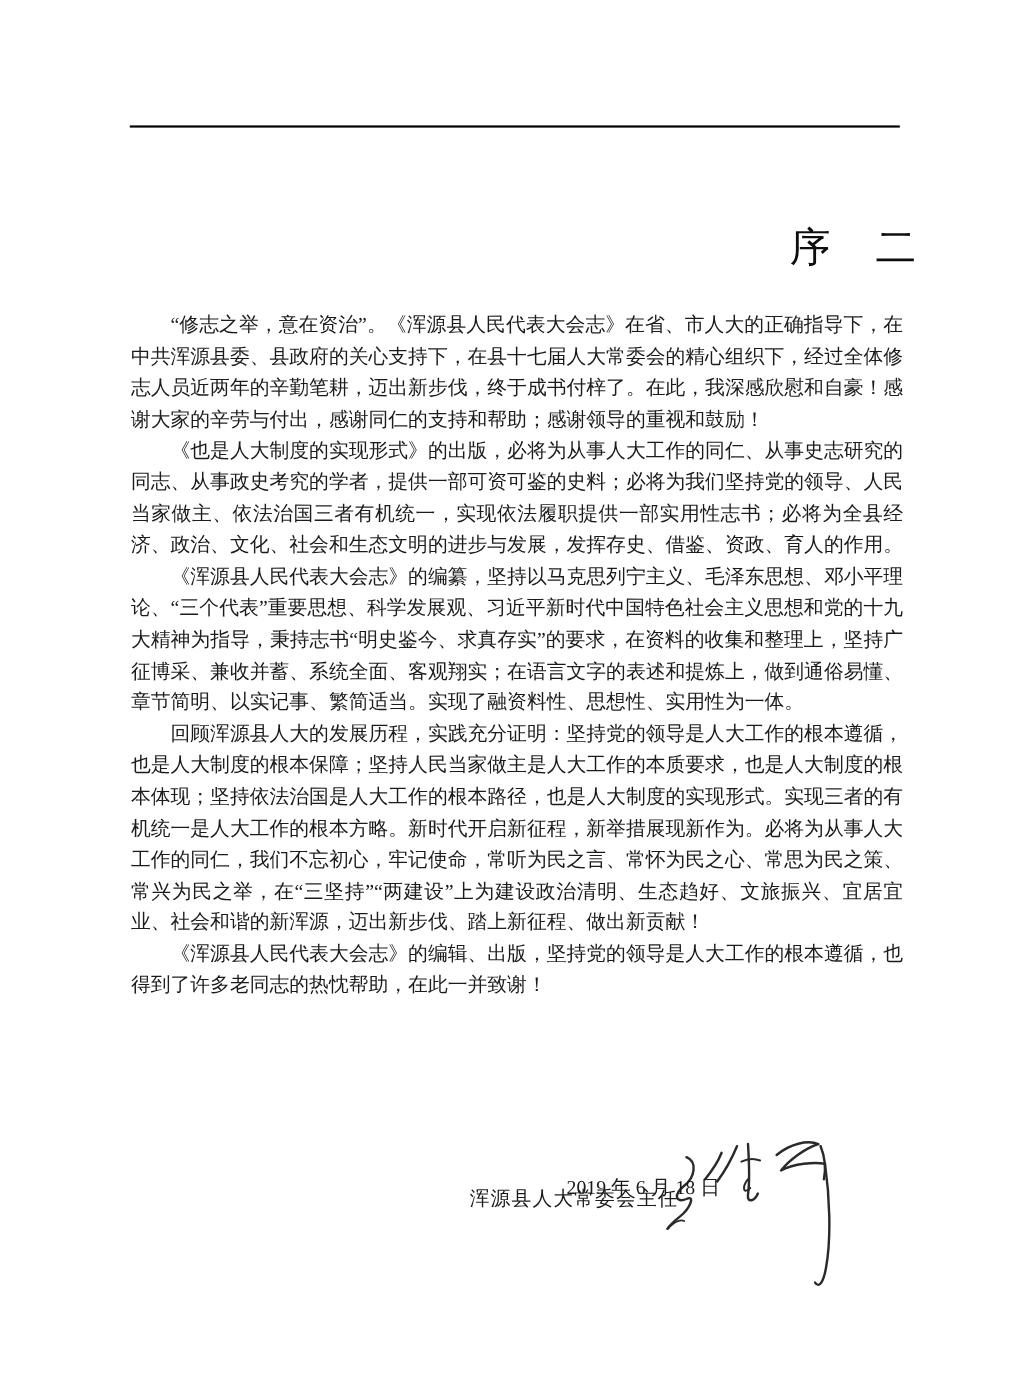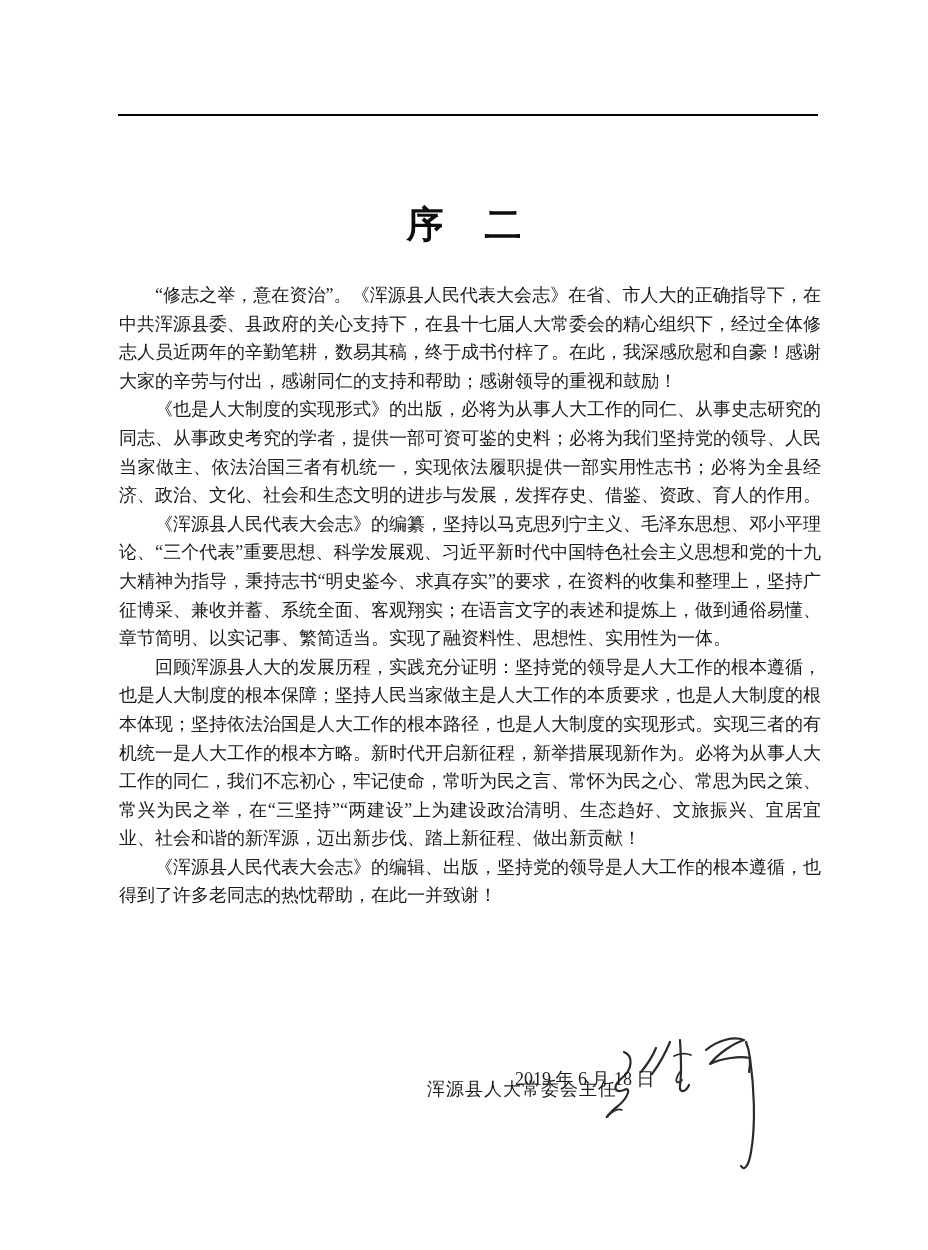--- a/index.html
+++ b/index.html
@@ -19,26 +19,26 @@
   .top-rule {
     position: absolute;
     left: 118px;
     top: 114px;
     width: 700px;
     height: 2px;
     background: #000000;
   }
   .title {
     position: absolute;
-    left: 114px;
+    left: 133px;
     top: 200px;
     width: 702px;
-    text-align: center;
+    text-align: right;
     font-size: 37px;
-    font-weight: 700;
+    font-weight: 400;
     letter-spacing: 2px;
     color: #0d0d0d;
     white-space: pre;
   }
   .body-text {
     position: absolute;
     left: 119px;
     top: 281px;
     width: 702px;
     font-size: 18px;
@@ -96,21 +96,21 @@
 </head>
 <body>
 
 <div class="page">
 
   <div class="top-rule"></div>
 
   <div class="title">序　二</div>
 
   <div class="body-text">
-    <p>“修志之举，意在资治”。《浑源县人民代表大会志》在省、市人大的正确指导下，在中共浑源县委、县政府的关心支持下，在县十七届人大常委会的精心组织下，经过全体修志人员近两年的辛勤笔耕，数易其稿，终于成书付梓了。在此，我深感欣慰和自豪！感谢大家的辛劳与付出，感谢同仁的支持和帮助；感谢领导的重视和鼓励！</p>
+    <p>“修志之举，意在资治”。《浑源县人民代表大会志》在省、市人大的正确指导下，在中共浑源县委、县政府的关心支持下，在县十七届人大常委会的精心组织下，经过全体修志人员近两年的辛勤笔耕，迈出新步伐，终于成书付梓了。在此，我深感欣慰和自豪！感谢大家的辛劳与付出，感谢同仁的支持和帮助；感谢领导的重视和鼓励！</p>
     <p>《也是人大制度的实现形式》的出版，必将为从事人大工作的同仁、从事史志研究的同志、从事政史考究的学者，提供一部可资可鉴的史料；必将为我们坚持党的领导、人民当家做主、依法治国三者有机统一，实现依法履职提供一部实用性志书；必将为全县经济、政治、文化、社会和生态文明的进步与发展，发挥存史、借鉴、资政、育人的作用。</p>
     <p>《浑源县人民代表大会志》的编纂，坚持以马克思列宁主义、毛泽东思想、邓小平理论、“三个代表”重要思想、科学发展观、习近平新时代中国特色社会主义思想和党的十九大精神为指导，秉持志书“明史鉴今、求真存实”的要求，在资料的收集和整理上，坚持广征博采、兼收并蓄、系统全面、客观翔实；在语言文字的表述和提炼上，做到通俗易懂、章节简明、以实记事、繁简适当。实现了融资料性、思想性、实用性为一体。</p>
     <p>回顾浑源县人大的发展历程，实践充分证明：坚持党的领导是人大工作的根本遵循，也是人大制度的根本保障；坚持人民当家做主是人大工作的本质要求，也是人大制度的根本体现；坚持依法治国是人大工作的根本路径，也是人大制度的实现形式。实现三者的有机统一是人大工作的根本方略。新时代开启新征程，新举措展现新作为。必将为从事人大工作的同仁，我们不忘初心，牢记使命，常听为民之言、常怀为民之心、常思为民之策、常兴为民之举，在“三坚持”“两建设”上为建设政治清明、生态趋好、文旅振兴、宜居宜业、社会和谐的新浑源，迈出新步伐、踏上新征程、做出新贡献！</p>
     <p>《浑源县人民代表大会志》的编辑、出版，坚持党的领导是人大工作的根本遵循，也得到了许多老同志的热忱帮助，在此一并致谢！</p>
   </div>
 
   <div class="sig-row">
     <span class="sig-role">浑源县人大常委会主任</span>
     <svg class="sig-svg" viewBox="0 0 190 152" fill="none" stroke="#2a2a2a" stroke-width="2.2" stroke-linecap="round" stroke-linejoin="round">
 

